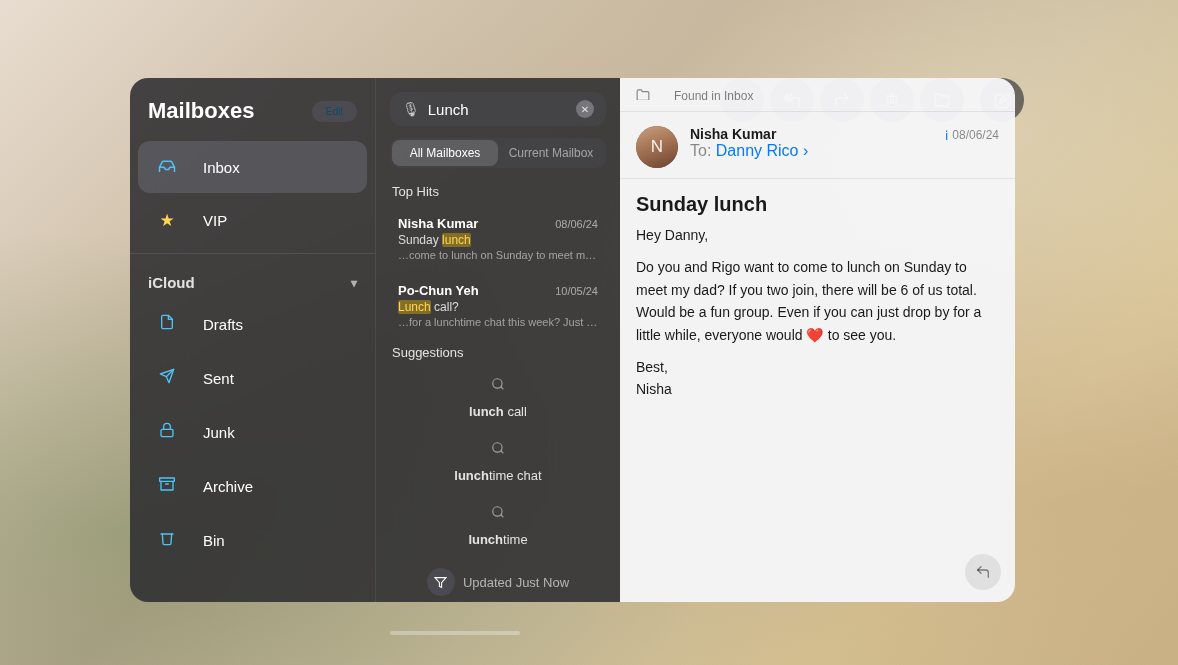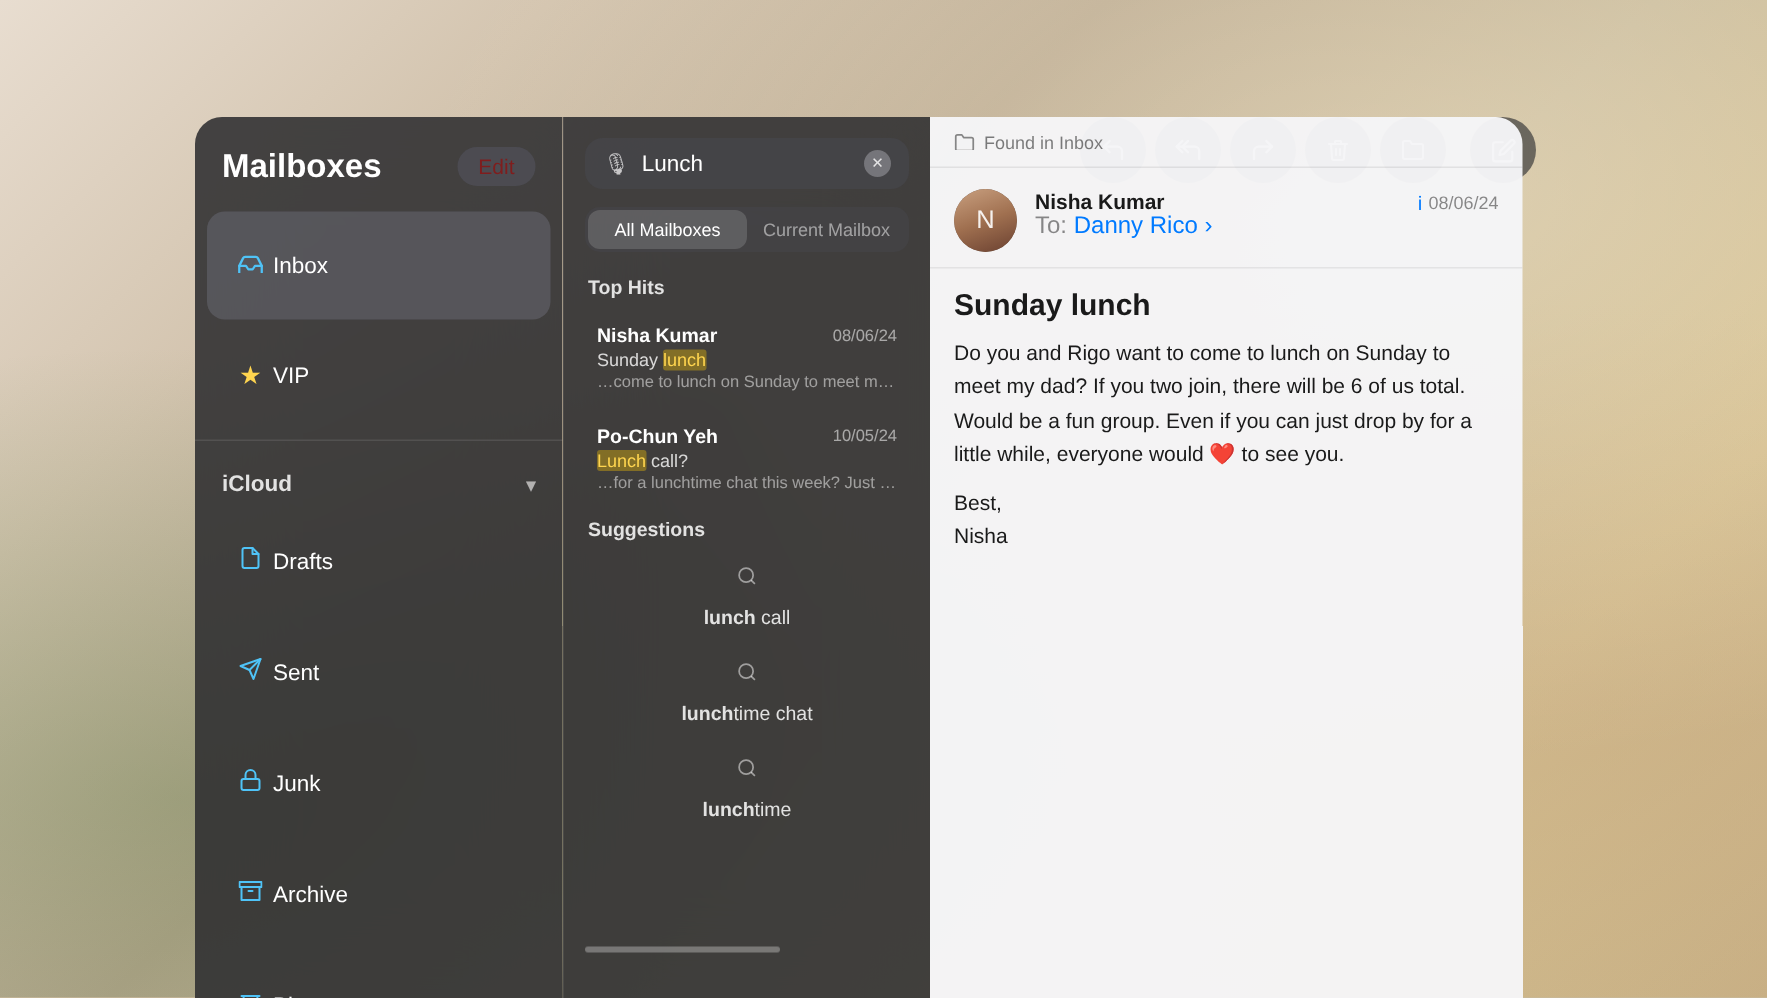--- a/index.html
+++ b/index.html
@@ -89,32 +89,32 @@
 
     .mailboxes-title {
       color: white;
       font-size: 22px;
       font-weight: 700;
     }
 
     .edit-btn {
       background: rgba(80,80,90,0.7);
       border: none;
-      color: #7f1d1d;
-      font-size: 14px;
+      color: #0c4a6e;
+      font-size: 10px;
       padding: 5px 14px;
       border-radius: 14px;
       cursor: pointer;
     }
 
     .mailbox-item {
       display: flex;
       align-items: center;
-      gap: 4px;
-      padding: 26px 18px;
+      gap: 25px;
+      padding: 16px 18px;
       cursor: pointer;
       border-radius: 12px;
       margin: 1px 8px;
       color: white;
       font-size: 15px;
     }
 
     .mailbox-item.active {
       background: rgba(100,100,110,0.6);
     }
@@ -217,21 +217,21 @@
     }
 
     .tab-btn.inactive {
       background: transparent;
       color: rgba(255,255,255,0.5);
     }
 
     .results-section-title {
       color: rgba(255,255,255,0.85);
       font-size: 13px;
-      font-weight: 700;
+      font-weight: 400;
       padding: 6px 14px 6px 16px;
     }
 
     .email-result {
       padding: 10px 16px;
       cursor: pointer;
       border-radius: 10px;
       margin: 1px 6px;
     }
 
@@ -326,22 +326,22 @@
       width: 395px;
       background: rgba(245,245,247,0.97);
       border-radius: 0 18px 18px 0;
       display: flex;
       flex-direction: column;
       overflow: hidden;
     }
 
     .found-in-bar {
       display: flex;
-      align-items: flex-start;
-      gap: 6px;
+      align-items: center;
+      gap: 24px;
       padding: 10px 16px 8px 16px;
       border-bottom: 1px solid rgba(0,0,0,0.08);
       font-size: 12px;
       color: rgba(0,0,0,0.5);
     }
 
     .folder-icon-sm { font-size: 13px; }
 
     .email-header-row {
       display: flex;
@@ -701,20 +701,21 @@
       </div>
       <div class="email-timestamp-area">
         <span class="info-icon">ℹ</span>
         <span class="email-timestamp">08/06/24</span>
       </div>
     </div>
 
     <div class="email-subject">Sunday lunch</div>
 
     <div class="email-body">
+      <p>Hey Danny,</p>
       <p>Do you and Rigo want to come to lunch on Sunday to meet my dad? If you two join, there will be 6 of us total. Would be a fun group. Even if you can just drop by for a little while, everyone would ❤️ to see you.</p>
       <p>
         <span>Best,</span><br>
         <span>Nisha</span>
       </p>
     </div>
 
     <div class="email-footer">
       <button class="reply-btn-round">
         <svg width="16" height="16" viewBox="0 0 24 24" fill="none" stroke="currentColor" stroke-width="2" stroke-linecap="round" stroke-linejoin="round">

